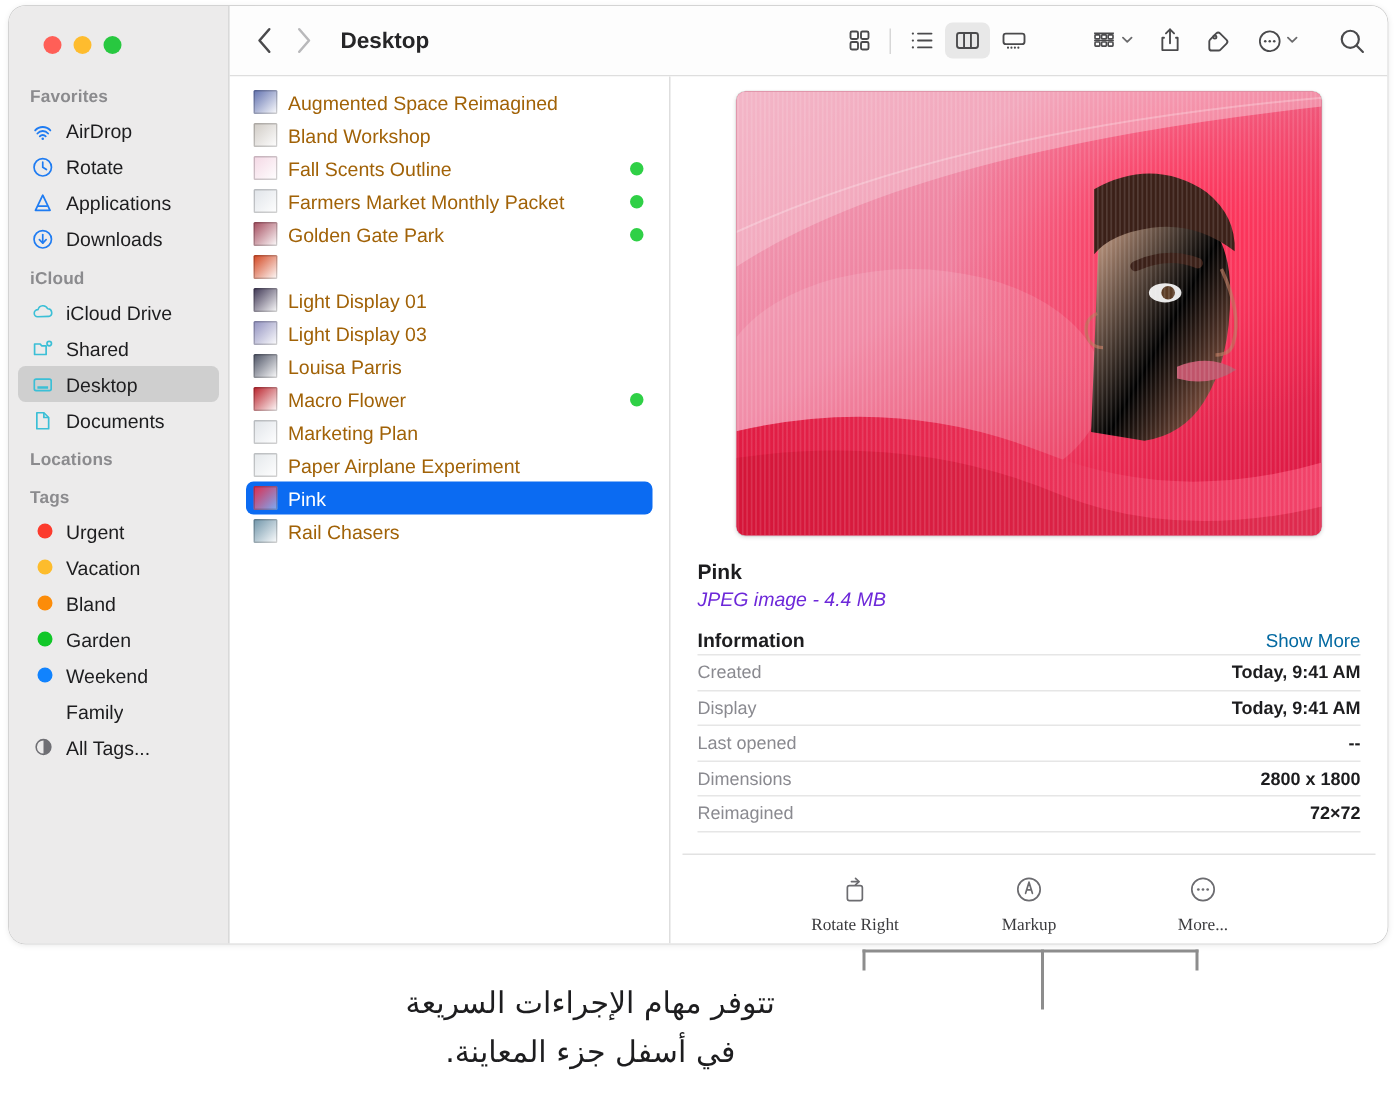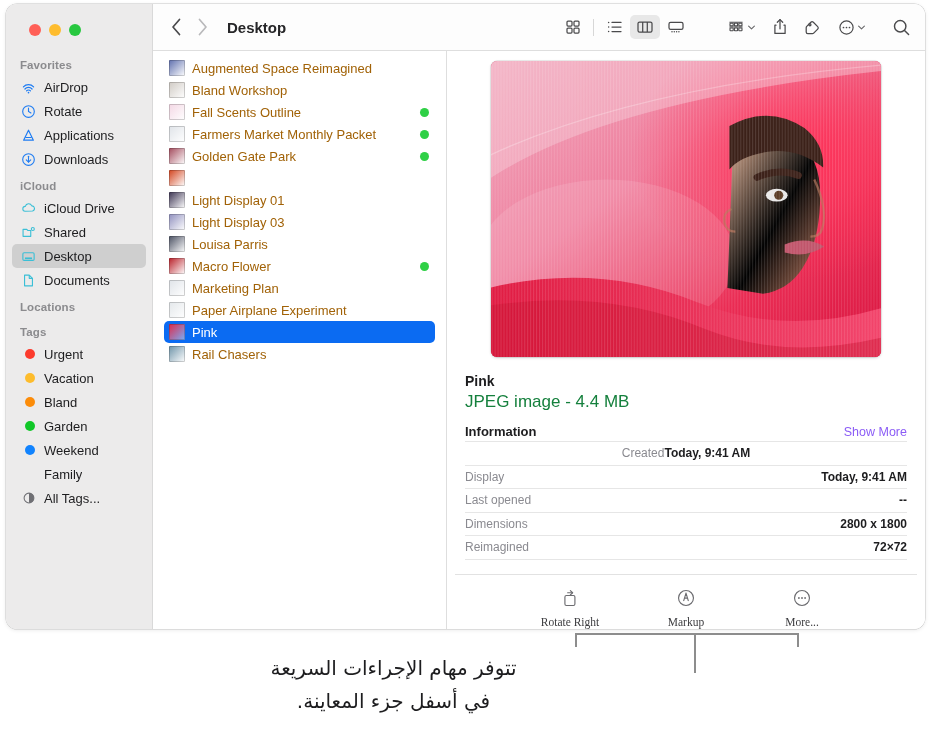--- a/index.html
+++ b/index.html
@@ -104,33 +104,33 @@
   
   .preview { flex: 1; min-width: 0; display: flex; flex-direction: column; padding: 0 8px; }
   .prev-img-wrap { padding: 10px 36px 0 36px; }
   .prev-img {
     width: 100%; height: 296px; border-radius: 6px;
     box-shadow: 0 0 0 0.5px rgba(0,0,0,0.14), 0 1px 3px rgba(0,0,0,0.16);
     overflow: hidden; position: relative; background: #e8527a;
   }
   .meta { padding: 16px 10px 0 10px; }
   .meta-title { font-size: 14px; font-weight: 700; color: #1d1d1f; }
-  .meta-sub { font-size: 17px; color: #15803d; margin-top: 3px; }
+  .meta-sub { font-size: 13px; color: #6d28d9; margin-top: 3px; font-style: italic; }
   .info-head {
     display: flex; align-items: baseline; justify-content: space-between;
     margin-top: 12px; margin-bottom: 2px;
   }
   .info-title { font-size: 13px; font-weight: 700; color: #1d1d1f; }
-  .show-more { font-size: 12.5px; color: #8b5cf6; }
+  .show-more { font-size: 12.5px; color: #0369a1; }
   .info-row {
     display: flex; align-items: center; justify-content: space-between;
     height: 22.5px; border-bottom: 0.5px solid #e6e6e6;
     font-size: 12px;
   }
-  .info-row:first-of-type { border-top: 0.5px solid #e6e6e6; justify-content: center; }
+  .info-row:first-of-type { border-top: 0.5px solid #e6e6e6; }
   .info-key { color: #8a8a90; }
   .info-val { color: #1d1d1f; font-weight: 700; }
 
   .quick {
     margin-top: 14px; border-top: 0.5px solid #e2e2e2;
     display: flex; justify-content: center; gap: 52px;
     padding: 12px 0 10px 0;
   }
   .qa { display: flex; flex-direction: column; align-items: center; gap: 7px; width: 64px; }
   .qa-ico { color: #6c6c70; height: 22px; display:flex; align-items:center; justify-content:center; }

